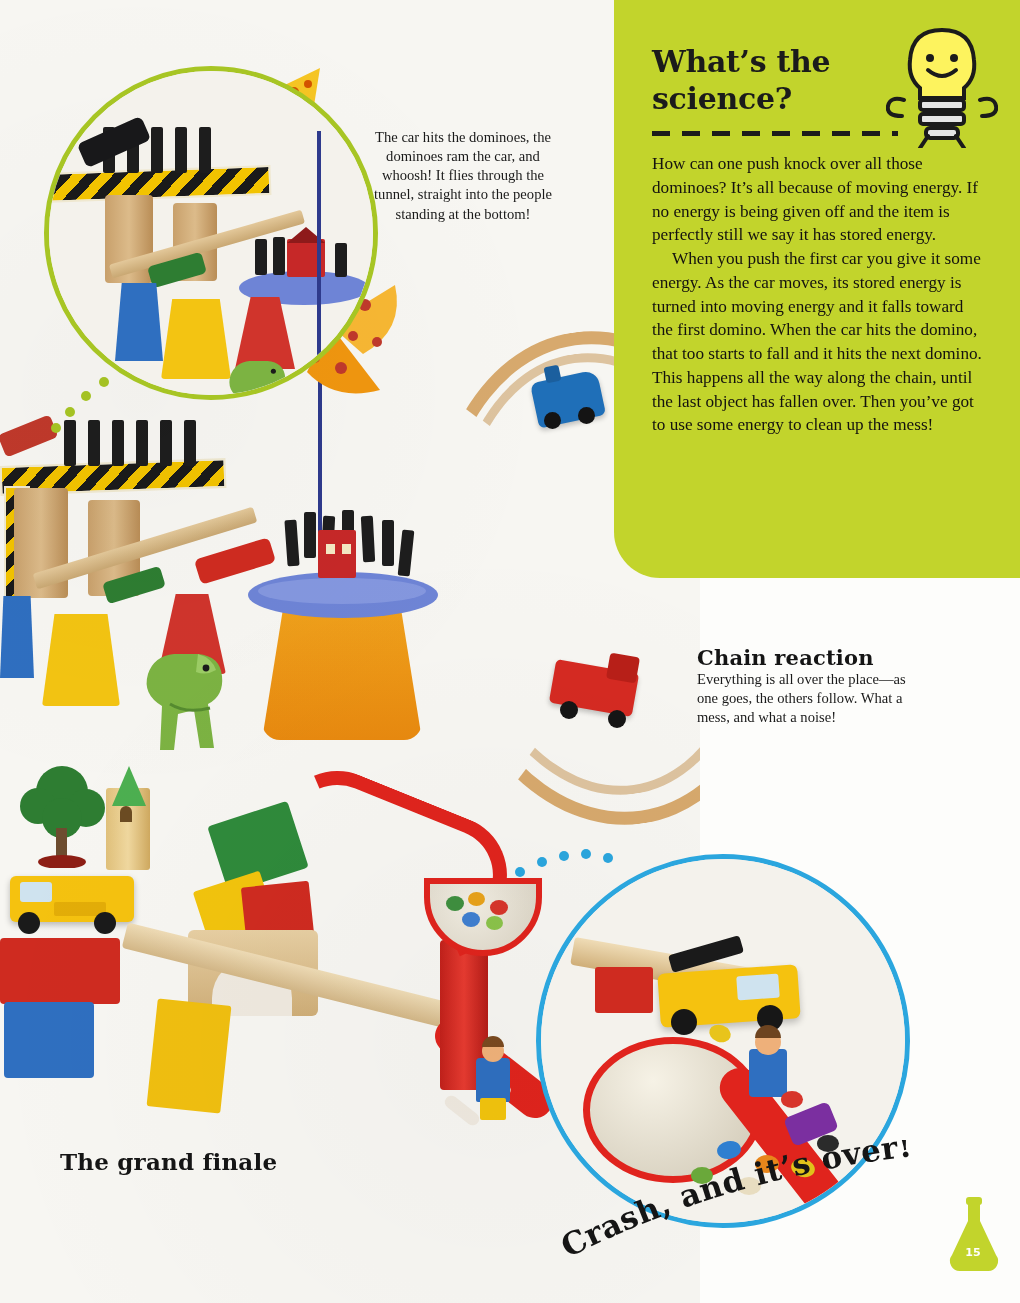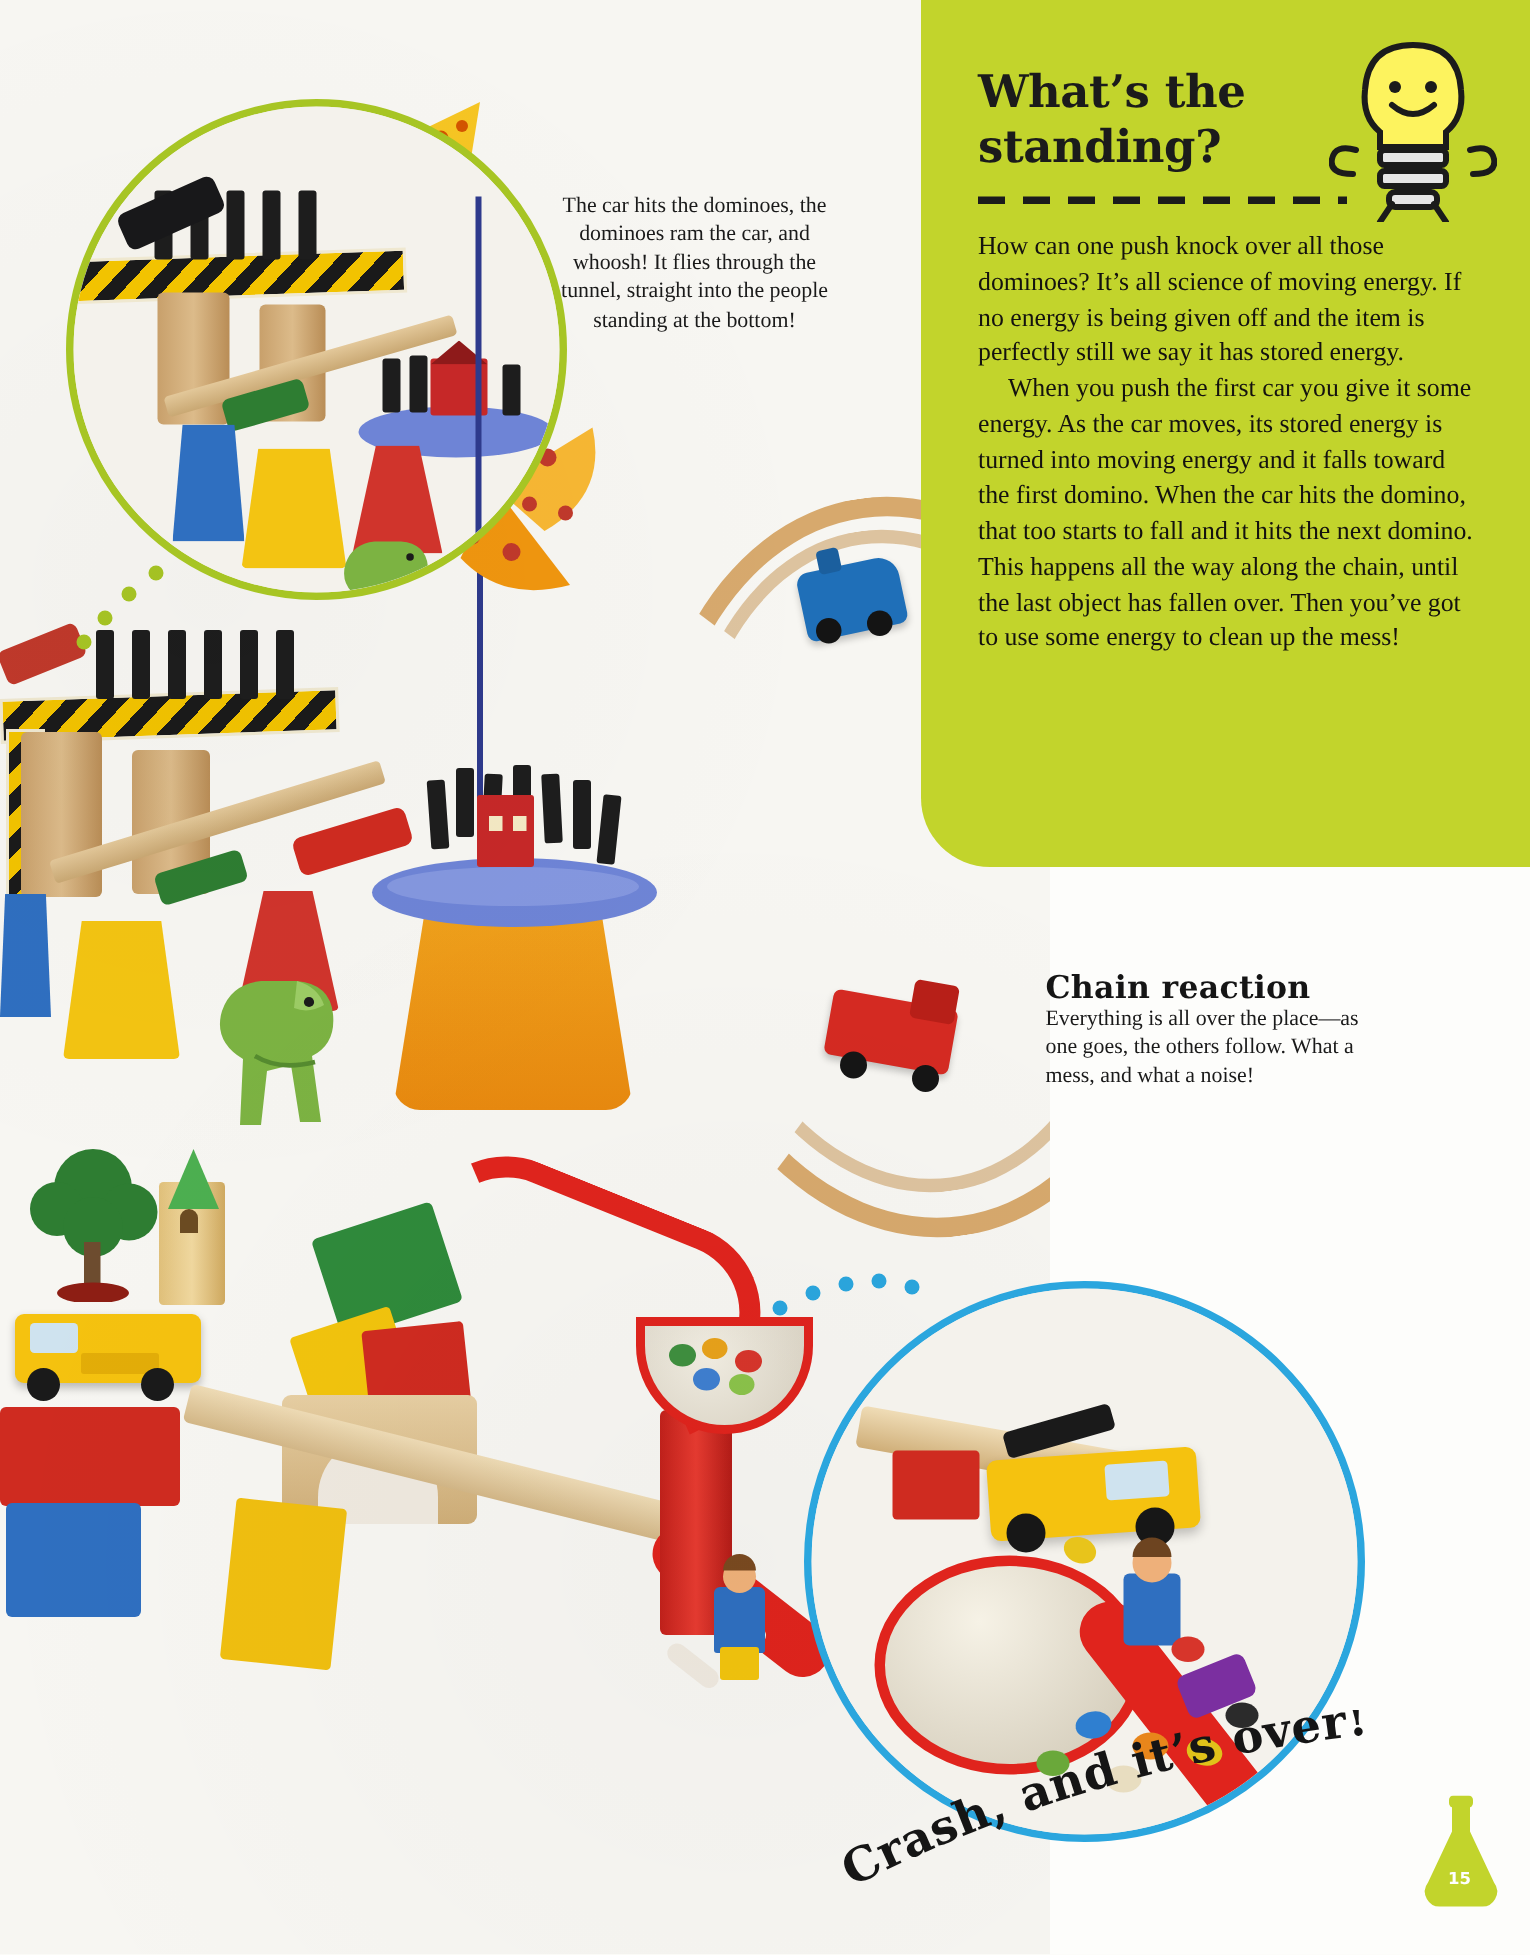--- a/index.html
+++ b/index.html
@@ -449,24 +449,24 @@
     <div class="prop" style="left:240px; top:232px; width:22px; height:17px; background:#d7352b; border-radius:50%;"></div>
     <div class="prop" style="left:176px; top:282px; width:24px; height:18px; background:#2f7fd0; border-radius:50%; transform:rotate(-10deg);"></div>
     <div class="prop" style="left:214px; top:296px; width:24px; height:18px; background:#e8861b; border-radius:50%;"></div>
     <div class="prop" style="left:250px; top:300px; width:24px; height:18px; background:#e0c21a; border-radius:50%; transform:rotate(14deg);"></div>
     <div class="prop" style="left:150px; top:308px; width:22px; height:17px; background:#6aa83a; border-radius:50%;"></div>
     <div class="prop" style="left:196px; top:318px; width:24px; height:18px; background:#e8ddc0; border-radius:50%;"></div>
     <div class="prop" style="left:276px; top:276px; width:22px; height:17px; background:#2b2b2b; border-radius:50%;"></div>
   </div>
 
   <div class="science-panel">
-    <h2 class="science-title">What’s the standing?</h2>
+    <h2 class="science-title">What’s the science?</h2>
     <div class="dashes"></div>
     <div class="science-body" id="science-body">
-        <p><span>How can one push knock over all those dominoes? It’s all science of moving </span><b>energy</b><span>. If no energy is being given off and the item is perfectly still we say it has </span><b>stored energy</b><span>.</span></p>
+        <p><span>How can one push knock over all those dominoes? It’s all because of moving </span><b>energy</b><span>. If no energy is being given off and the item is perfectly still we say it has </span><b>stored energy</b><span>.</span></p>
         <p><span>When you push the first car you give it some energy. As the car moves, its stored energy is turned into </span><b>moving energy</b><span> and it falls toward the first domino. When the car hits the domino, that too starts to fall and it hits the next domino. This happens all the way along the chain, until the last object has fallen over. Then you’ve got to use some energy to clean up the mess!</span></p>
       </div>
 
     <svg class="bulb" viewBox="0 0 112 122">
       <path d="M18 74 q-14 -4 -16 6 q-2 10 14 10" stroke="#1b1b1b" stroke-width="4" fill="none" stroke-linecap="round"></path>
       <path d="M94 74 q14 -4 16 6 q2 10 -14 10" stroke="#1b1b1b" stroke-width="4" fill="none" stroke-linecap="round"></path>
       <path d="M56 4 q30 0 32 30 q2 18 -10 28 l0 10 h-44 l0 -10 q-12 -10 -10 -28 q2 -30 32 -30 z" fill="#fdf35e" stroke="#1b1b1b" stroke-width="4"></path>
       <rect x="34" y="74" width="44" height="10" rx="3" fill="#e6e6e6" stroke="#1b1b1b" stroke-width="4"></rect>
       <rect x="34" y="88" width="44" height="10" rx="3" fill="#e6e6e6" stroke="#1b1b1b" stroke-width="4"></rect>
       <rect x="40" y="102" width="32" height="10" rx="4" fill="#e6e6e6" stroke="#1b1b1b" stroke-width="4"></rect>
@@ -476,20 +476,21 @@
       <circle cx="68" cy="32" r="4" fill="#1b1b1b"></circle>
       <path d="M42 44 q14 12 28 0" stroke="#1b1b1b" stroke-width="4" fill="none" stroke-linecap="round"></path>
     </svg>
   </div>
 
   <p id="away-caption">The car hits the dominoes, the dominoes ram the car, and whoosh! It flies through the tunnel, straight into the people standing at the bottom!</p>
 
   <h3 class="hd-serif" id="chain-heading">Chain reaction</h3>
   <p id="chain-caption">Everything is all over the place—as one goes, the others follow. What a mess, and what a noise!</p>
 
+  <h3 class="hd-serif" id="finale-heading">The grand finale</h3>
 
   <svg class="crash-wrap" viewBox="0 0 400 140">
     <defs>
       <path id="crashArc" d="M8 118 Q 180 30 392 12" fill="none"></path>
     </defs>
     <text>
       <textPath href="#crashArc" id="crash-textpath">Crash, and it’s over!</textPath>
     </text>
   </svg>
 

